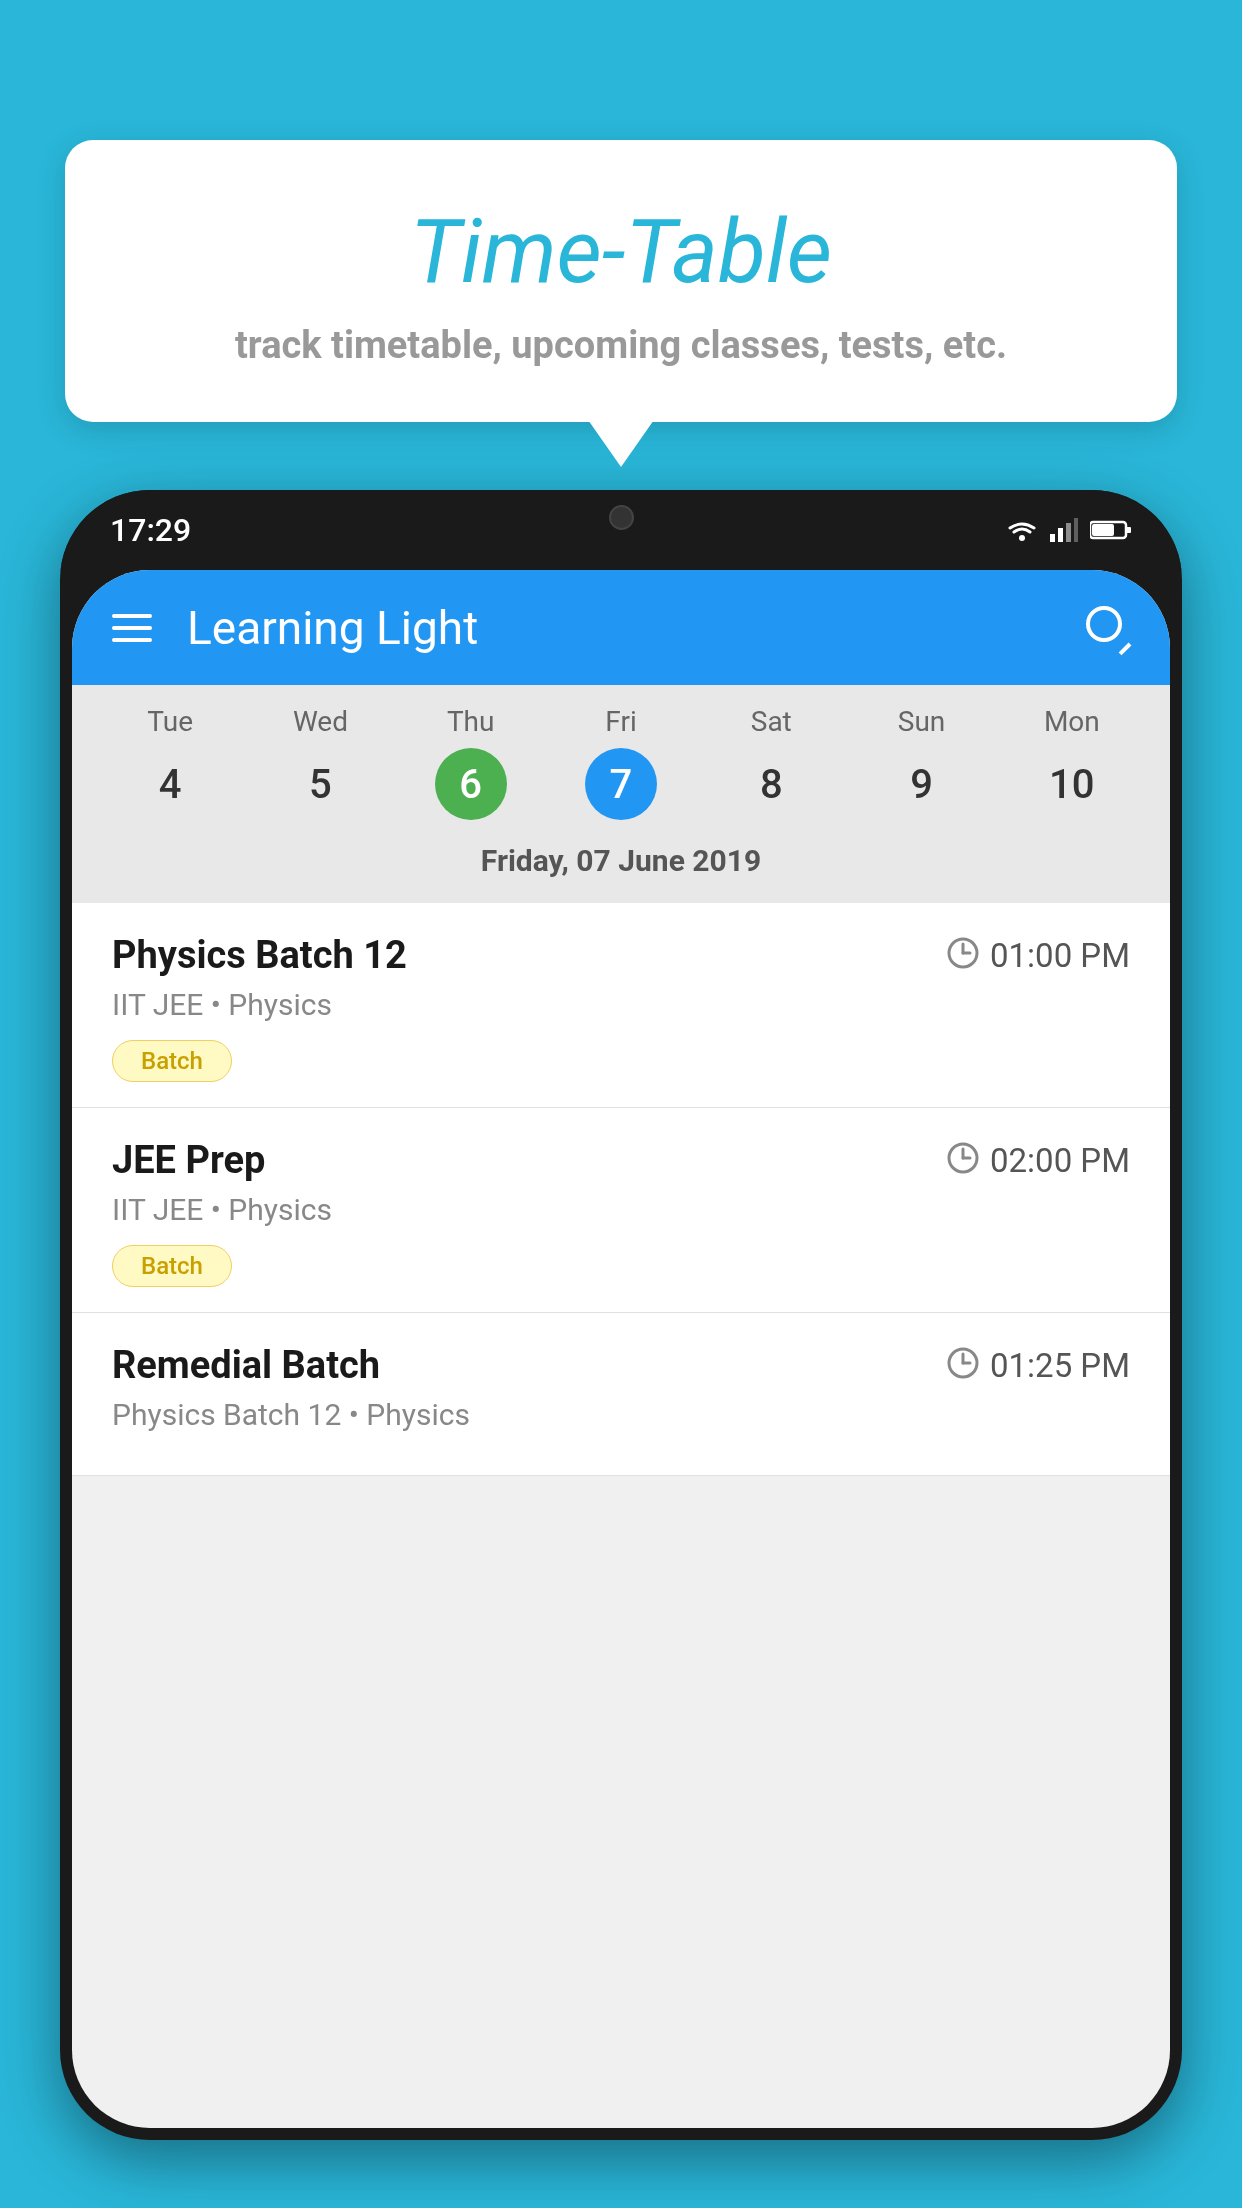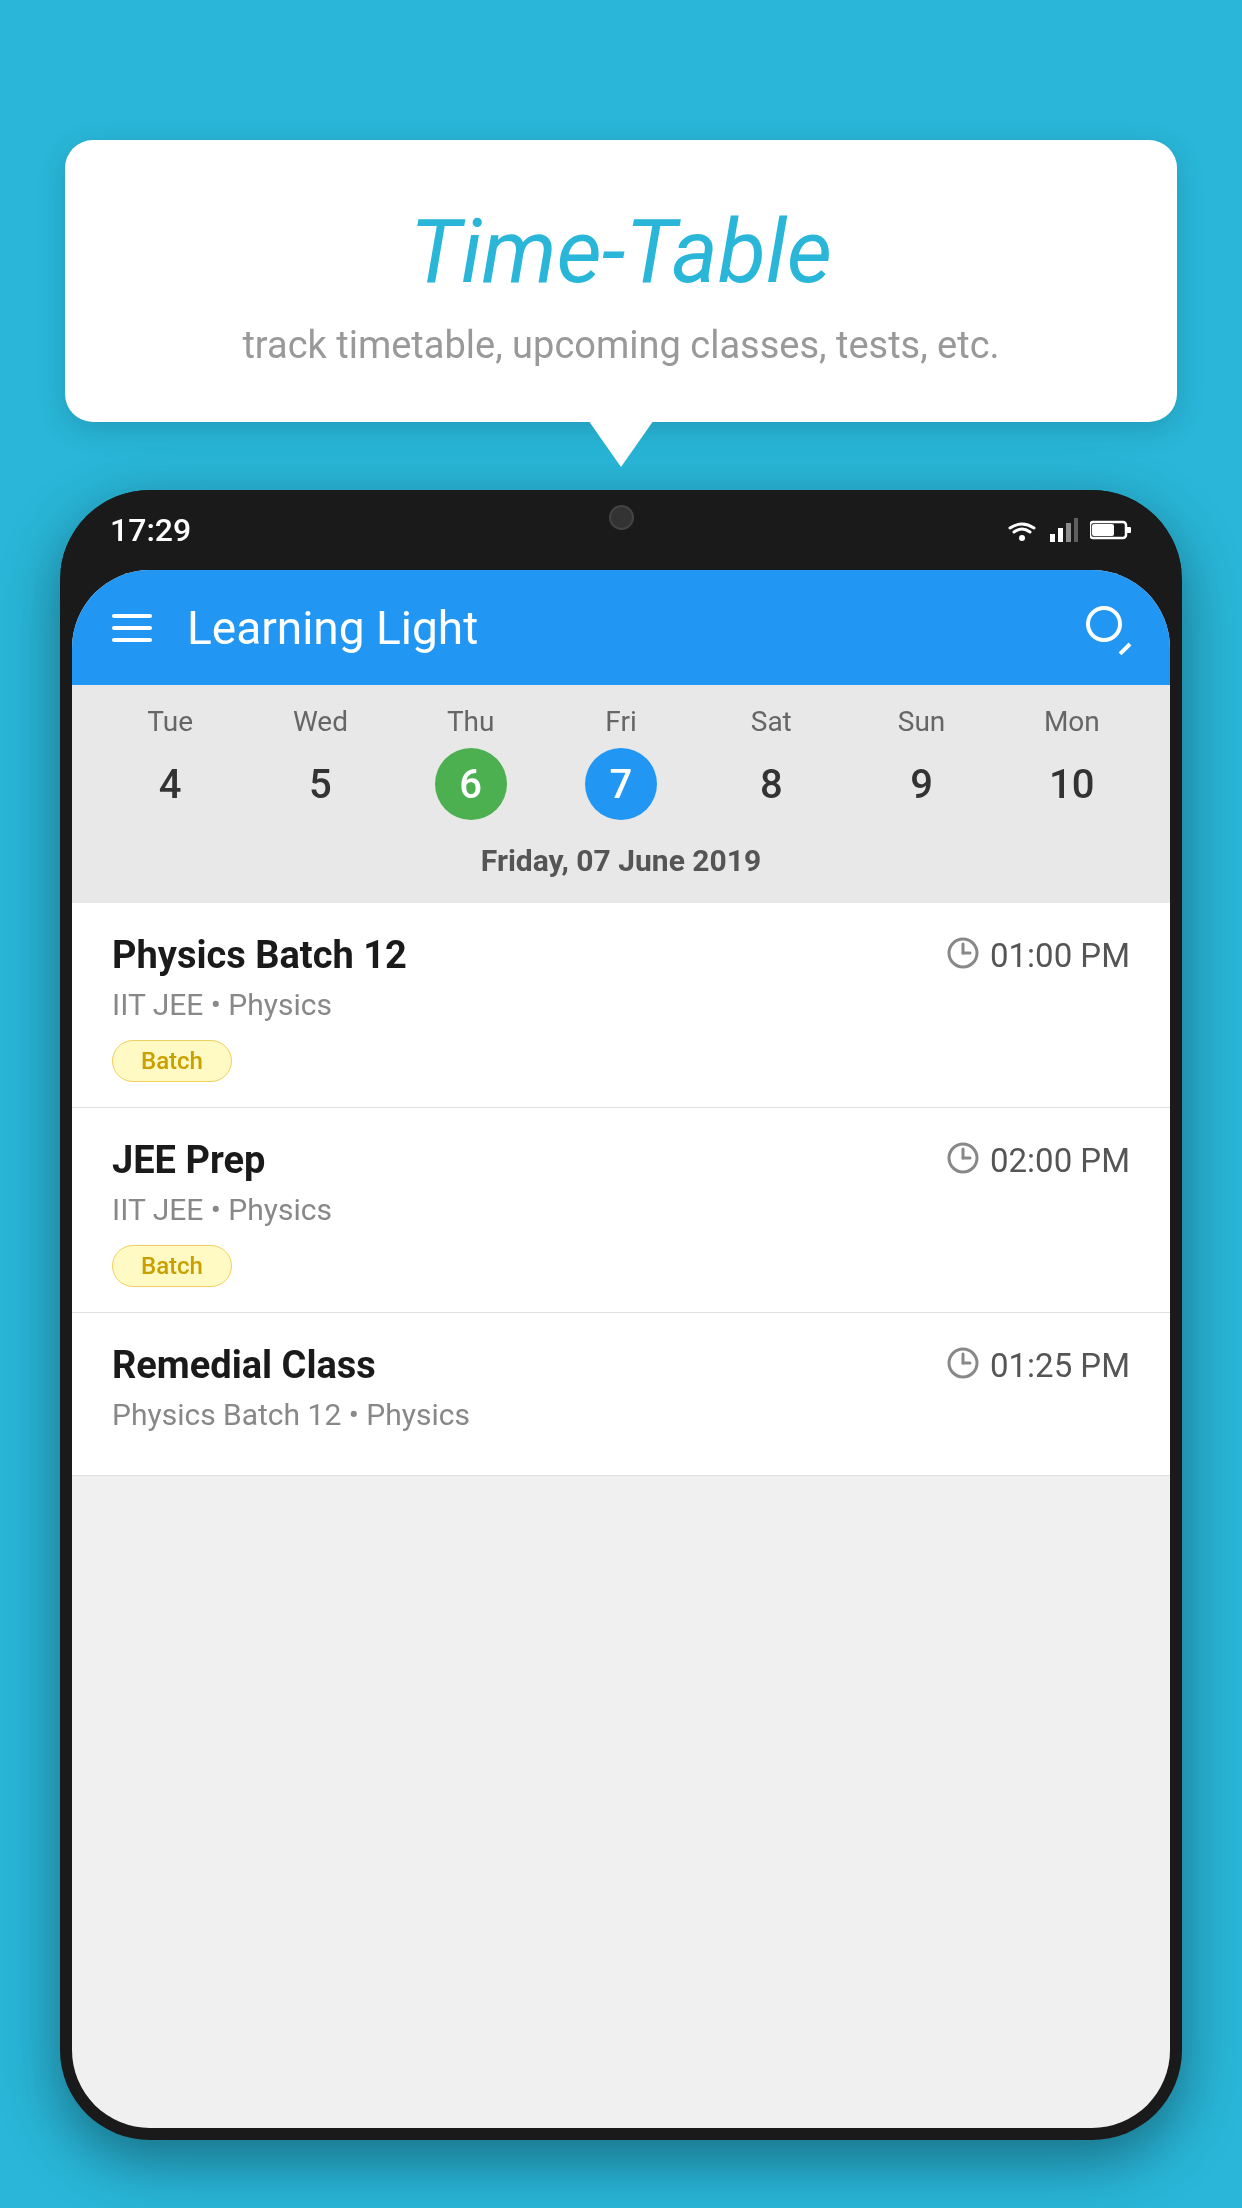--- a/index.html
+++ b/index.html
@@ -44,21 +44,21 @@
       color: #29B6D8;
       text-align: center;
       margin-bottom: 20px;
       font-style: italic;
     }
 
     .tooltip-subtitle {
       font-size: 38px;
       color: #999;
       text-align: center;
-      font-weight: 400;
+      font-weight: 700;
     }
 
     
     .phone-container {
       position: absolute;
       top: 490px;
       left: 60px;
       right: 60px;
       bottom: 0;
     }
@@ -409,21 +409,21 @@
                 <svg width="34" height="34" viewBox="0 0 34 34">
     <circle cx="17" cy="17" r="14" fill="none" stroke="#888" stroke-width="3"></circle>
     <line x1="17" y1="8" x2="17" y2="17" stroke="#888" stroke-width="3" stroke-linecap="round"></line>
     <line x1="17" y1="17" x2="24" y2="17" stroke="#888" stroke-width="3" stroke-linecap="round"></line>
   </svg>
                 <span>02:00 PM</span>
               </div>
             </div><div class="schedule-meta">IIT JEE • Physics</div><div class="batch-tag">Batch</div></div>
           <div class="schedule-item">
             <div class="schedule-item-header">
-              <div class="schedule-title">Remedial Class</div>
+              <div class="schedule-title">Remedial Batch</div>
               <div class="schedule-time">
                 <svg width="34" height="34" viewBox="0 0 34 34">
     <circle cx="17" cy="17" r="14" fill="none" stroke="#888" stroke-width="3"></circle>
     <line x1="17" y1="8" x2="17" y2="17" stroke="#888" stroke-width="3" stroke-linecap="round"></line>
     <line x1="17" y1="17" x2="24" y2="17" stroke="#888" stroke-width="3" stroke-linecap="round"></line>
   </svg>
                 <span>01:25 PM</span>
               </div>
             </div>
             <div class="schedule-meta">Physics Batch 12 • Physics</div>

